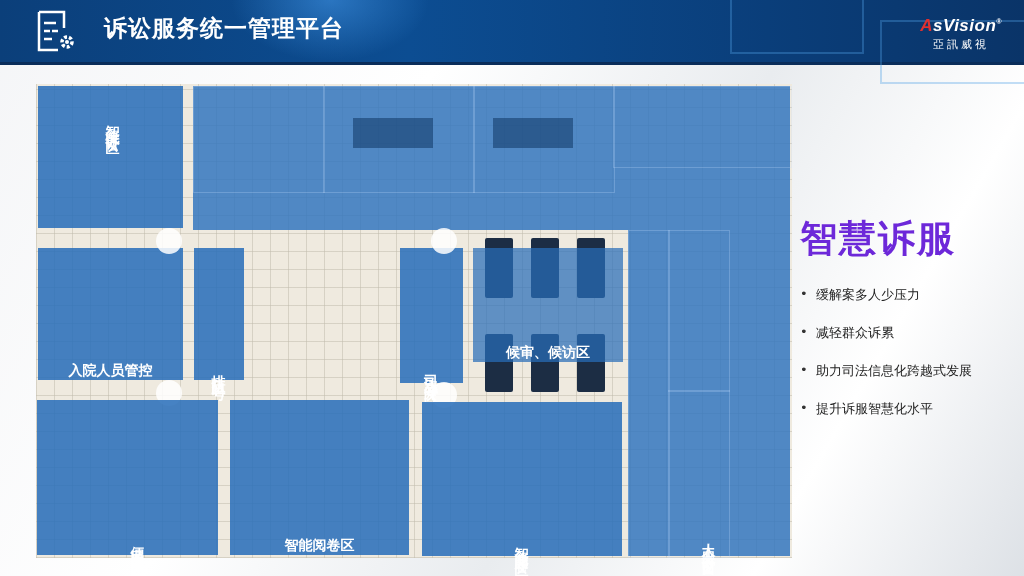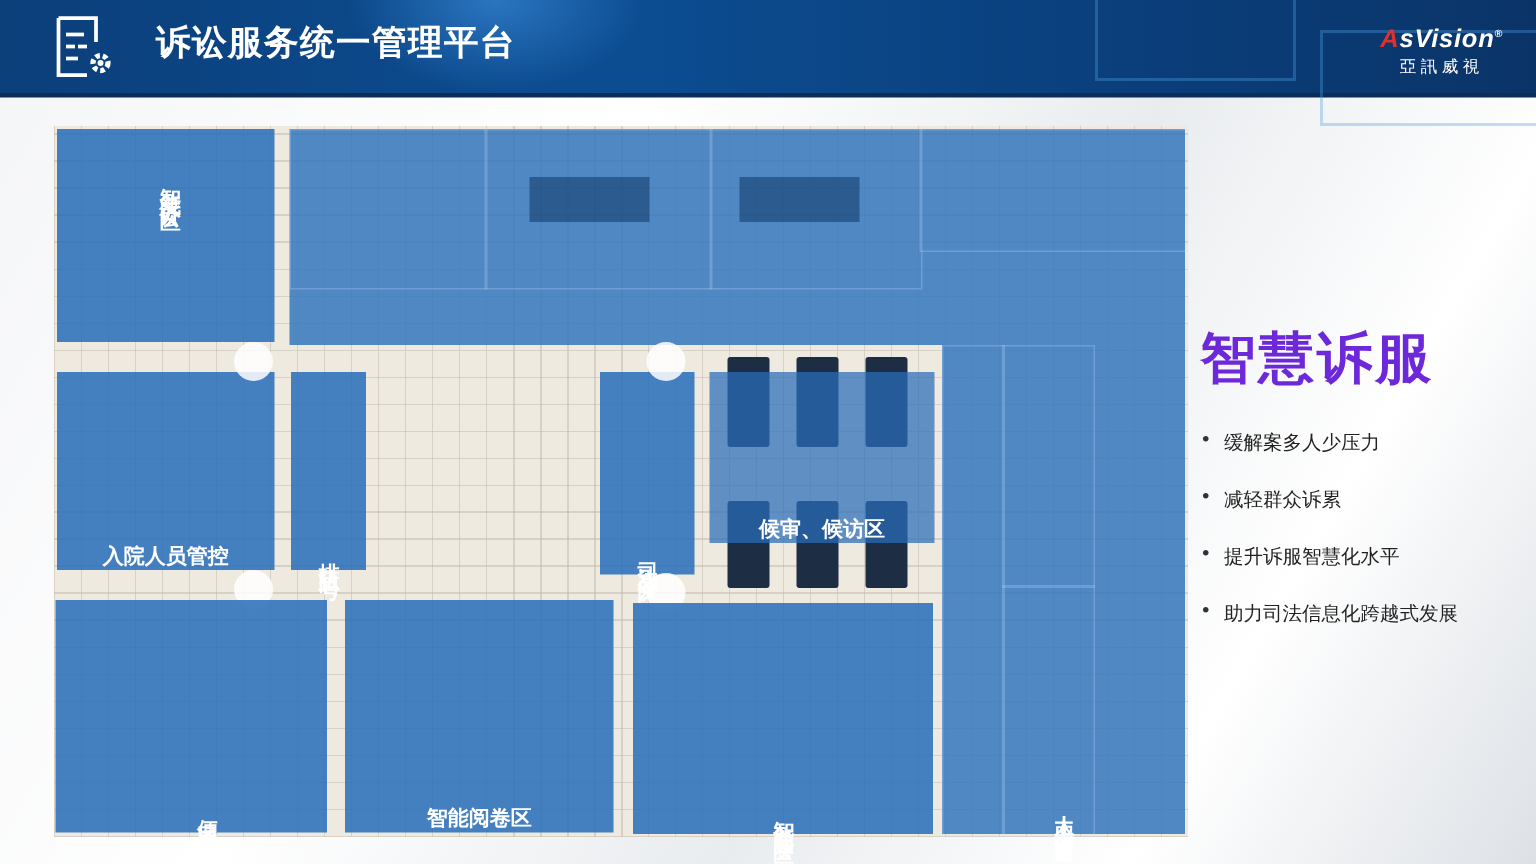--- a/index.html
+++ b/index.html
@@ -119,16 +119,16 @@
   <div class="zone" style="left:386px; top:318px; width:200px; height:154px;">
     <span class="vtext">智能阅卷区</span>
   </div>
 </div>
 
 <div class="side">
   <h2>智慧诉服</h2>
   <ul>
     <li>缓解案多人少压力</li>
     <li>减轻群众诉累</li>
+    <li>助力司法信息化跨越式发展</li>
     <li>提升诉服智慧化水平</li>
-    <li>助力司法信息化跨越式发展</li>
   </ul>
 </div>
 
 </body></html>

